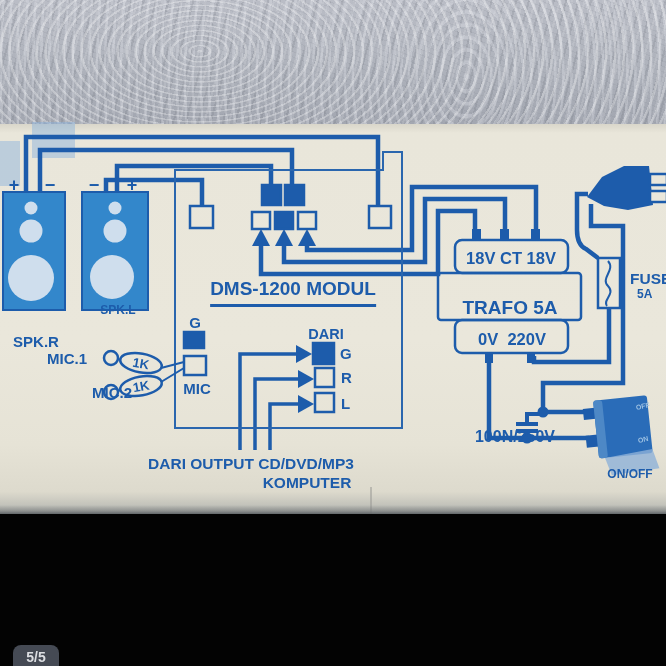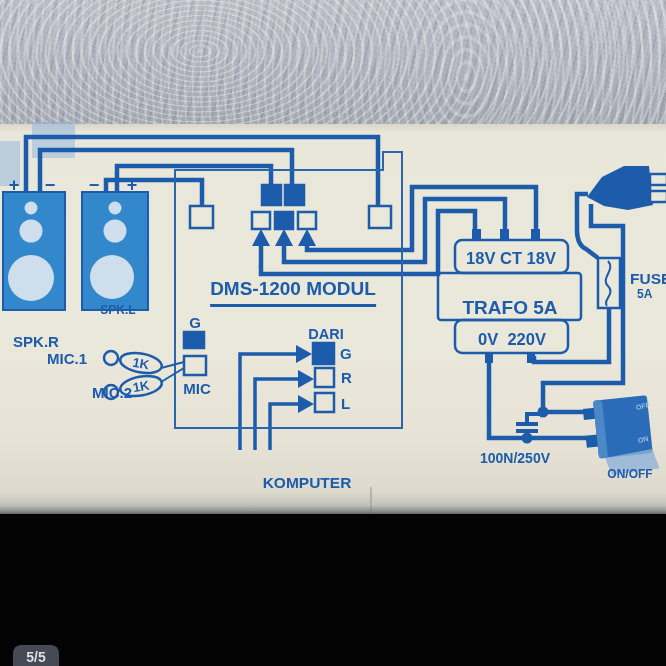--- a/index.html
+++ b/index.html
@@ -195,27 +195,28 @@
   <div class="lbl ctr" style="left:195px;top:315px;font-size:15px;">G</div>
   <div class="lbl ctr" style="left:197px;top:381px;font-size:15px;">MIC</div>
 
   <div class="lbl ctr underline" style="left:293px;top:279px;font-size:19px;">DMS-1200 MODUL</div>
 
   <div class="lbl ctr" style="left:326px;top:327px;font-size:14.5px;">DARI</div>
   <div class="lbl" style="left:340px;top:346px;font-size:15px;">G</div>
   <div class="lbl" style="left:341px;top:370px;font-size:15px;">R</div>
   <div class="lbl" style="left:341px;top:396px;font-size:15px;">L</div>
 
+  <div class="lbl ctr" style="left:251px;top:456px;font-size:15.5px;">DARI OUTPUT CD/DVD/MP3</div>
   <div class="lbl ctr" style="left:307px;top:475px;font-size:15.5px;">KOMPUTER</div>
 
   <div class="lbl ctr" style="left:511px;top:250px;font-size:16.5px;">18V CT 18V</div>
   <div class="lbl ctr" style="left:510px;top:298px;font-size:19px;">TRAFO 5A</div>
   <div class="lbl ctr" style="left:512px;top:331px;font-size:16.5px;">0V  220V</div>
 
   <div class="lbl" style="left:630px;top:271px;font-size:15.5px;">FUSE</div>
   <div class="lbl" style="left:637px;top:288px;font-size:12px;">5A</div>
 
-  <div class="lbl ctr" style="left:515px;top:451px;font-size:14px;">100N/250V</div>
+  <div class="lbl ctr" style="left:515px;top:429px;font-size:16px;">100N/250V</div>
   <div class="lbl ctr" style="left:630px;top:468px;font-size:12px;">ON/OFF</div>
 
   <div class="black-band"></div>
   <div class="badge">5/5</div>
 </div>
 
 </body></html>

